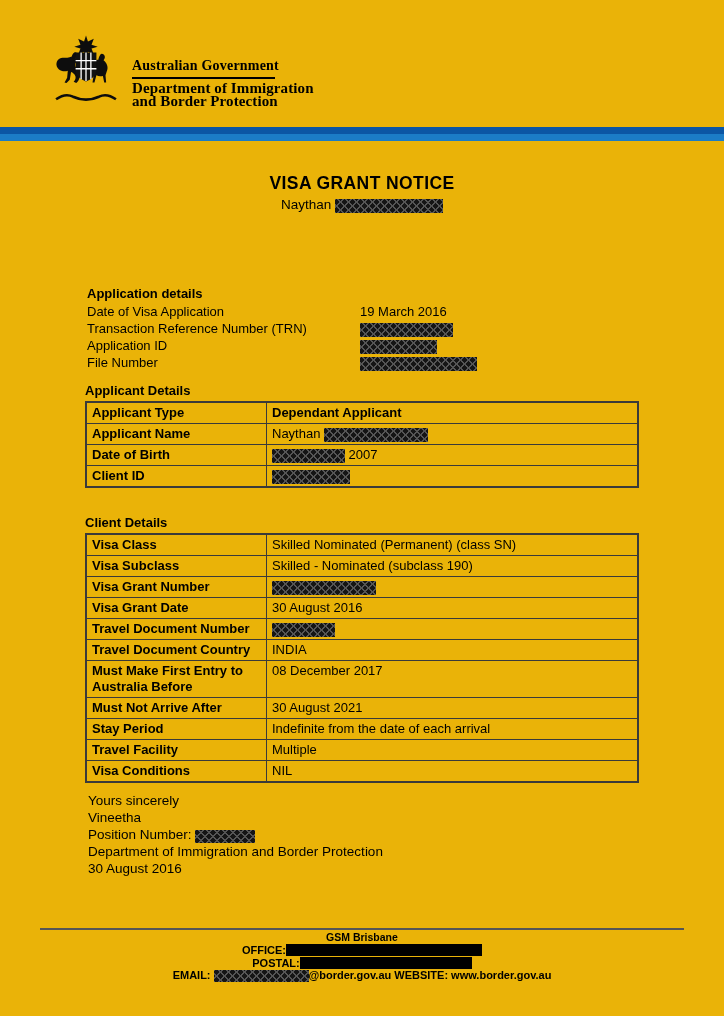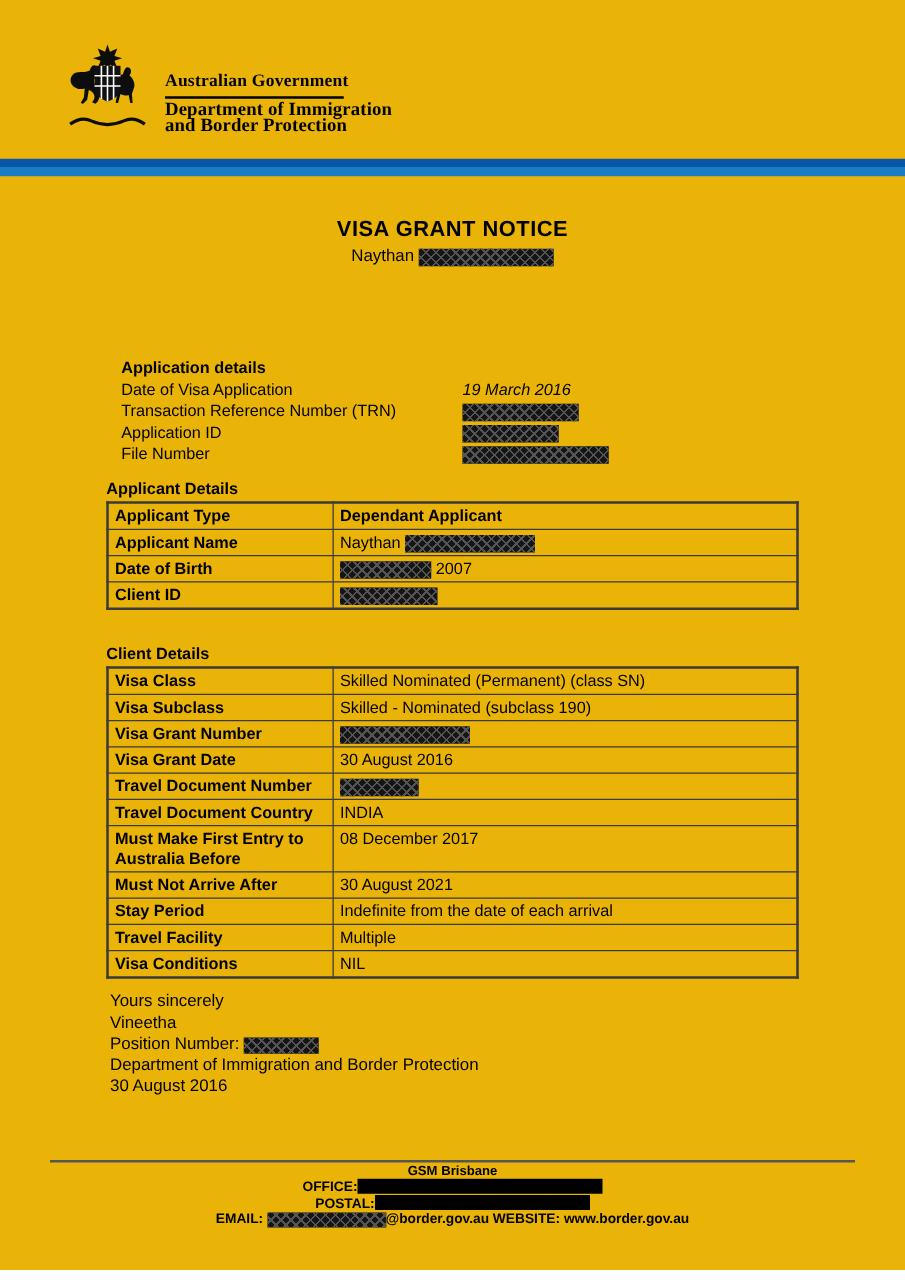--- a/index.html
+++ b/index.html
@@ -19,26 +19,26 @@
   .dept-name{font-weight:bold;font-size:15px;line-height:13px;letter-spacing:0.1px;}
 
   .blue-bar{position:absolute;top:127px;left:0;width:724px;height:14px;}
 
   
   .title-block{position:absolute;top:171px;left:0;width:724px;text-align:center;}
   .doc-title{margin:2px;font-size:17.5px;font-weight:bold;letter-spacing:0.4px;}
   .addressee{margin-top:2px;font-size:13.5px;line-height:17px;}
 
   
-  .app-details{position:absolute;top:286px;left:97px;width:560px;}
+  .app-details{position:absolute;top:286px;left:87px;width:560px;}
   .sec-heading{margin:0;font-size:13px;font-weight:bold;line-height:16px;}
   .app-rows{margin-top:1px;}
   .app-row{display:flex;font-size:13px;line-height:17px;}
   .app-label{width:273px;flex:0 0 auto;}
-  .app-value{flex:1;font-style:italic;}
+  .app-value{flex:1;}
 
   
   .tbl-section{position:absolute;left:85px;width:554px;}
   .applicant-section{top:383px;}
   .grant-section{top:515px;}
   .tbl-section h2{margin:0 0 2px 0;}
   table.detail-table{width:554px;border-collapse:collapse;table-layout:fixed;
     border:2px solid #3a3a3a;}
   table.detail-table td{border:1px solid #3a3a3a;font-size:13px;line-height:16px;
     padding:2px 4px 2px 5px;vertical-align:top;margin-top:10px;}

